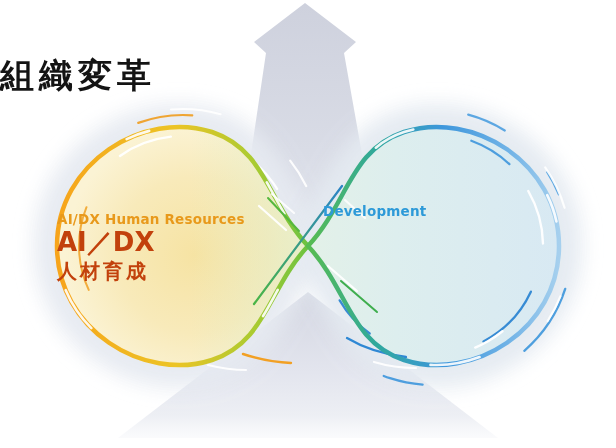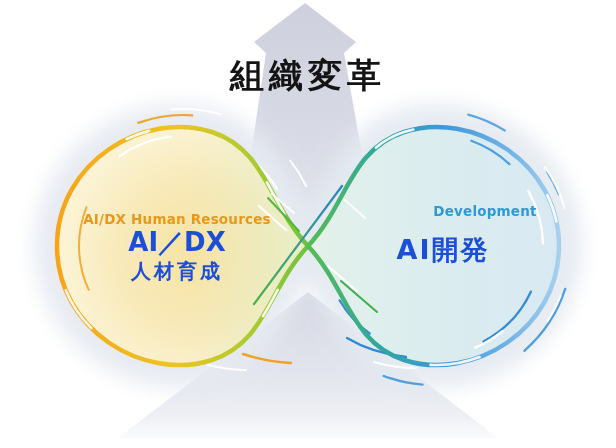--- a/index.html
+++ b/index.html
@@ -1,29 +1,29 @@
 <!DOCTYPE html>
 <html><head>
 <meta charset="utf-8">
 <style>
   html,body{margin:0;padding:0;background:#ffffff;}
   .stage{
     position:relative;width:616px;height:448px;background:#ffffff;overflow:hidden;
     font-family:"DejaVu Sans","Liberation Sans",sans-serif;
   }
   .stage svg{position:absolute;left:0;top:0;}
-  .txt{position:absolute;text-align:center;line-height:1.15;}
+  .txt{position:absolute;text-align:left;line-height:1.15;}
   .top-title{
     left:0;top:56px;width:616px;
     font-size:34px;font-weight:800;color:#141414;letter-spacing:5px;
   }
   .tag{font-size:13.5px;font-weight:700;letter-spacing:0.2px;}
   .tag-left{left:57px;top:212px;width:240px;color:#e8991b;}
-  .tag-right{left:323px;top:204px;width:240px;color:#2d9ad8;margin-left:42px;}
-  .loop-title{font-weight:800;color:#1d4ed8;}
+  .tag-right{left:323px;top:204px;width:240px;color:#2d9ad8;}
+  .loop-title{font-weight:800;color:#c2410c;}
   .loop-title-left{left:57px;top:228px;width:240px;font-size:26px;line-height:29px;}
   .loop-title-left .l2{font-size:20px;letter-spacing:3px;}
   .loop-title-right{left:323px;top:234px;width:240px;font-size:27px;letter-spacing:2px;}
 </style>
 </head>
 <body>
 
 <div class="stage">
 
   <svg width="616" height="448" viewBox="0 0 616 448">
@@ -122,15 +122,14 @@
 
   <div class="txt top-title">組織変革</div>
 
   <div class="txt tag tag-left">AI/DX Human Resources</div>
   <div class="txt loop-title loop-title-left">
     <div class="l1">AI／DX</div>
     <div class="l2">人材育成</div>
   </div>
 
   <div class="txt tag tag-right">Development</div>
-  <div class="txt loop-title loop-title-right">AI開発</div>
 
 </div>
 
 </body></html>

